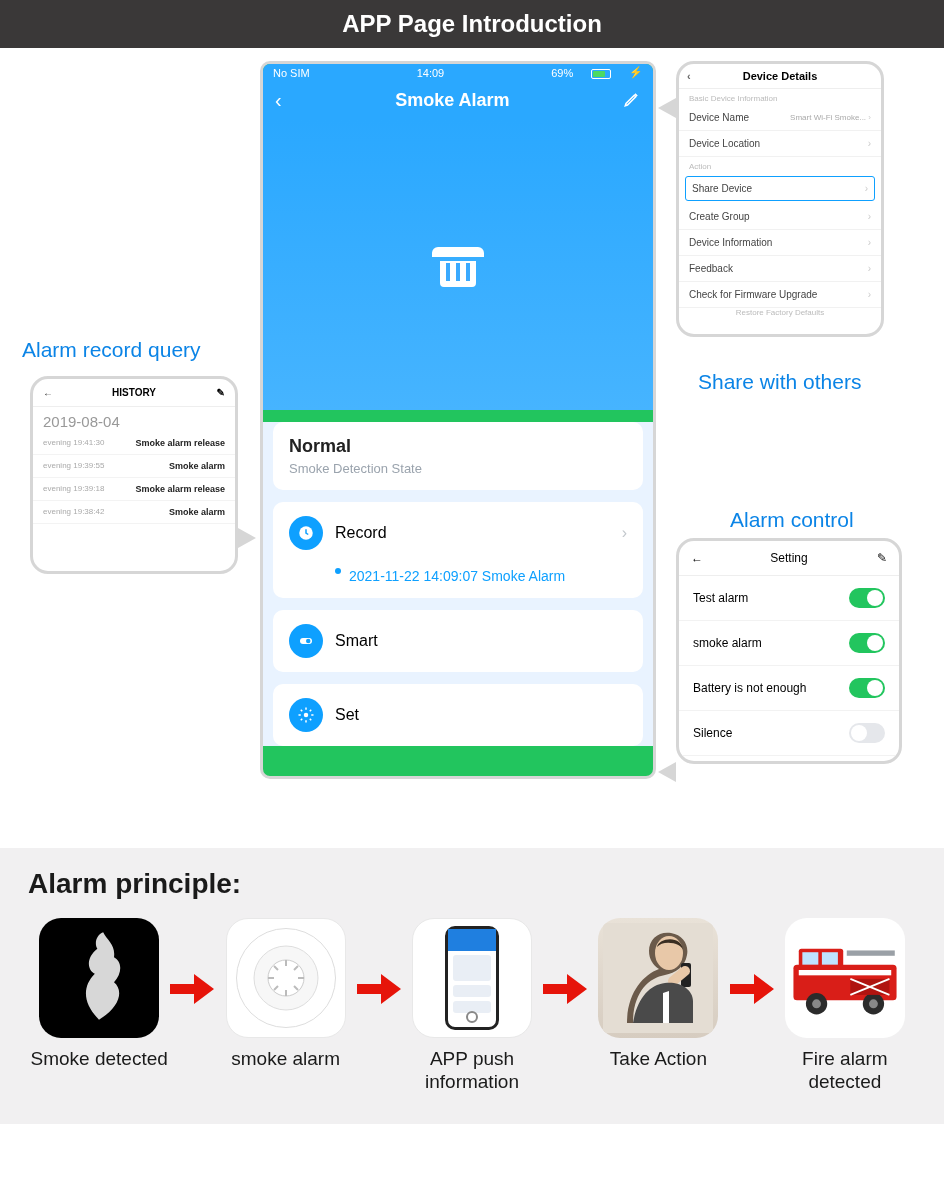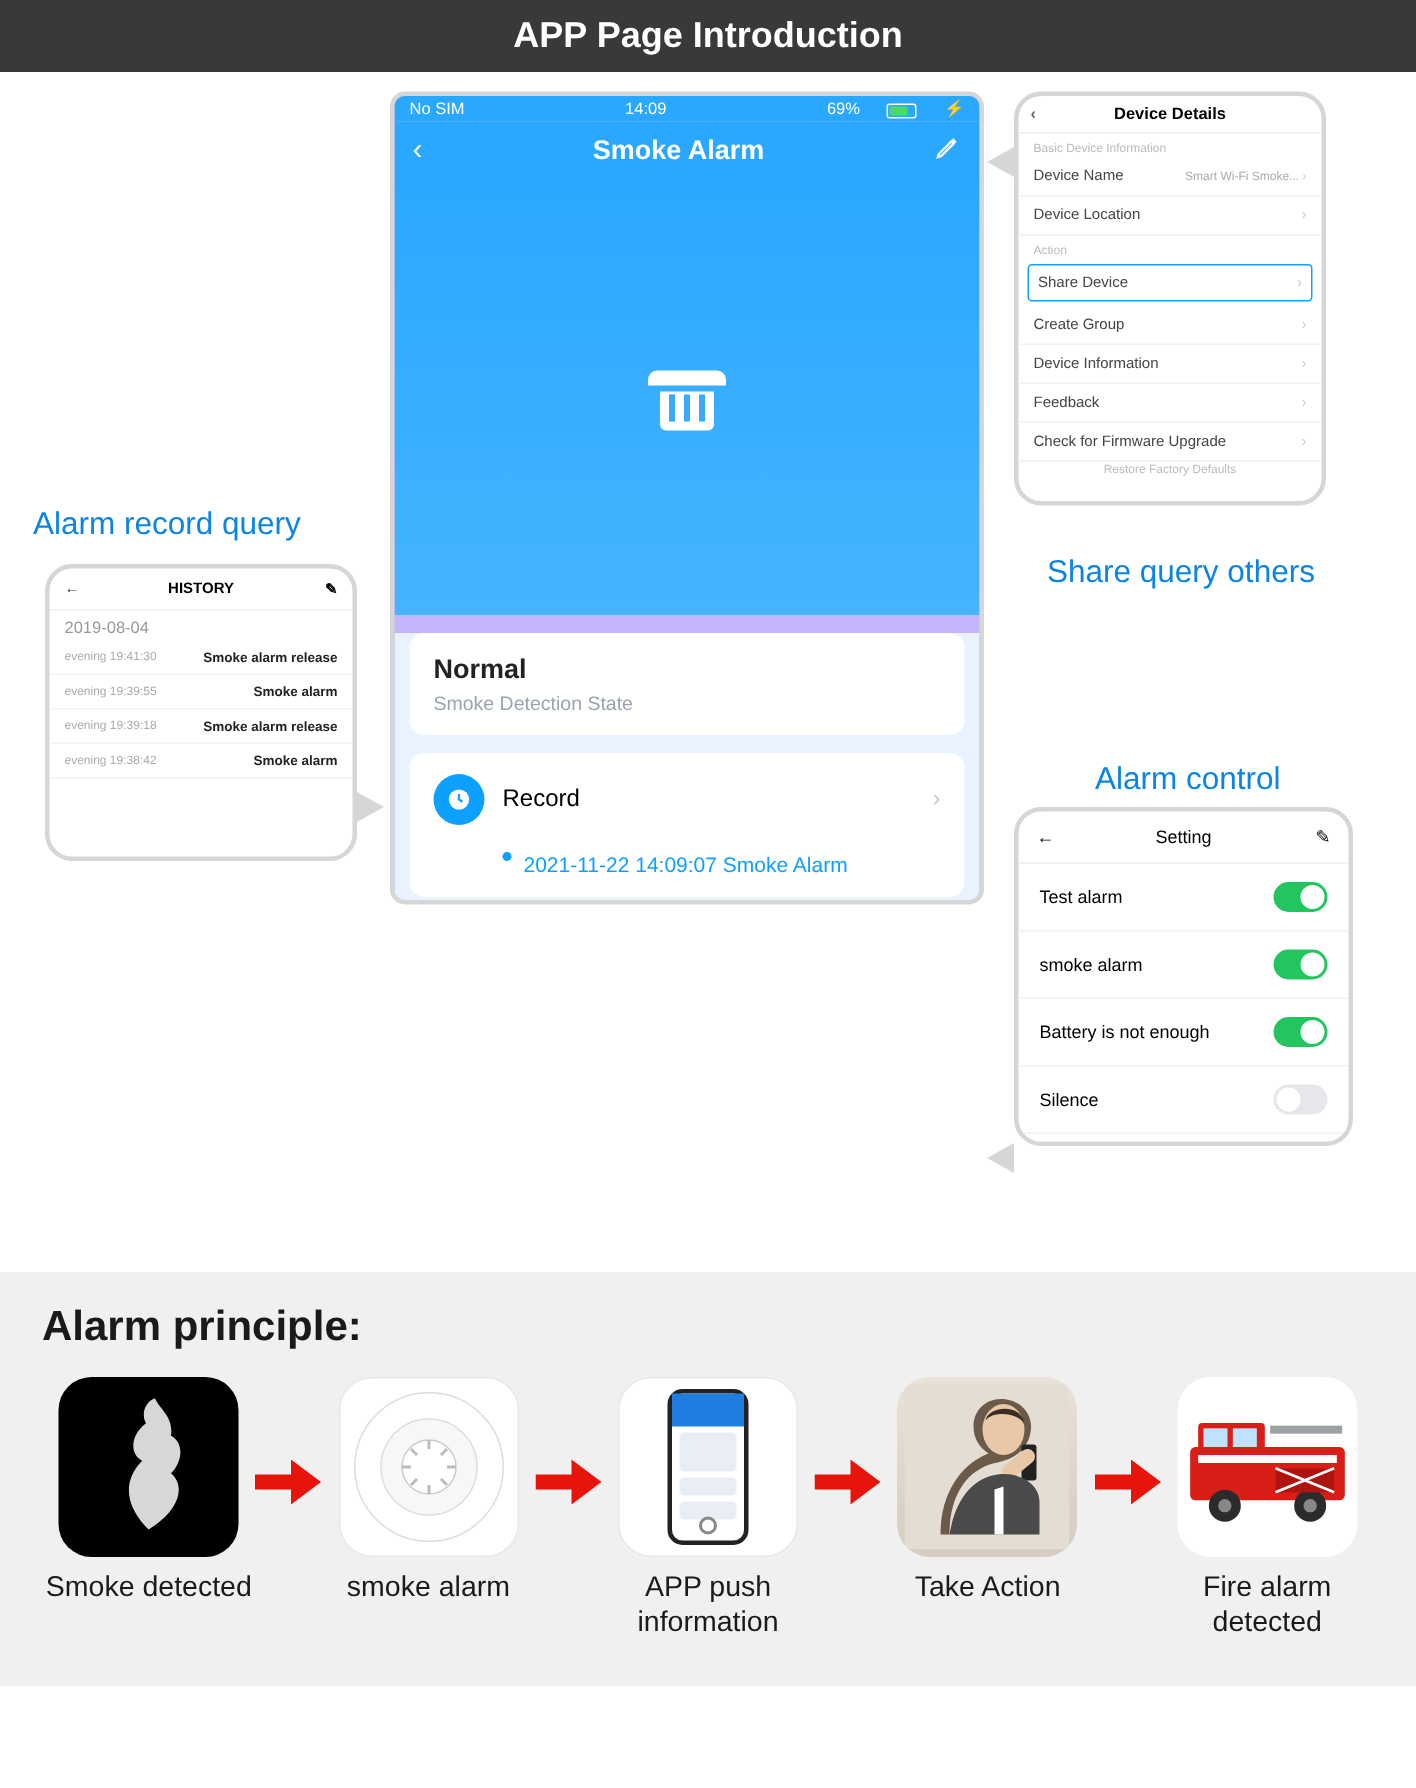--- a/index.html
+++ b/index.html
@@ -1,21 +1,21 @@
 <!DOCTYPE html>
 <html><head>
 <meta charset="utf-8">
 <style>
   * { box-sizing: border-box; margin: 0; padding: 0; }
   body { font-family: -apple-system, Helvetica, Arial, sans-serif; width: 944px; background: #fff; }
   .banner { background: #3a3838; color: #fff; text-align: center; padding: 10px 0; font-size: 24px; font-weight: 600; }
   .stage { position: relative; height: 800px; }
   .label-blue { color: #0b84e6; font-size: 21px; font-weight: 500; position: absolute; }
   
-  .phone { position: absolute; left: 260px; top: 13px; width: 396px; height: 542px; border: 3px solid #d6d6d6; border-radius: 10px; overflow: hidden; background: #c4b5fd; }
+  .phone { position: absolute; left: 260px; top: 13px; width: 396px; height: 718px; border: 3px solid #d6d6d6; border-radius: 10px; overflow: hidden; background: #22c55e; }
   .statusbar { background: #2aa8ff; color: #fff; display: flex; justify-content: space-between; align-items: center; padding: 2px 10px; font-size: 11px; }
   .bat { display: inline-flex; align-items: flex-end; gap: 18px; }
   .bat-ico { width: 20px; height: 10px; border: 1px solid #fff; border-radius: 2px; position: relative; }
   .bat-ico::after { content:""; position:absolute; left:1px; top:1px; bottom:1px; width:65%; background:#4cd964; border-radius:1px;}
   .nav { background: #2aa8ff; color: #fff; display: flex; align-items: center; justify-content: space-between; padding: 8px 12px; }
   .nav-title { font-size: 18px; font-weight: 600; }
   .chev { font-size: 20px; }
   .pencil svg { width:18px; height:18px; stroke:#fff; fill:none; stroke-width:2;}
   .hero { background: linear-gradient(#2aa8ff,#46b4ff); height: 290px; display:flex; align-items:center; justify-content:center; }
   .hero-ico { width: 64px; height: 64px; }
@@ -41,21 +41,21 @@
   .details .item .val { color:#aaa; font-size:8px;}
   .details .item .ar { color:#ccc;}
   .details .item.hl { border:1.5px solid #0ea0ff; margin:3px 6px; border-radius:3px; padding:6px 6px;}
   .details .remove { color:#e6492d; text-align:center; padding:8px 0; font-weight:600;}
   .details .restore { color:#bbb; text-align:center; font-size:8px; padding-bottom:6px;}
   
   .history { left:30px; top:328px; width:208px; height:198px; font-size:10px;}
   .history .hdr { display:flex; align-items:center; justify-content:center; padding:8px 0; border-bottom:1px solid #eee; font-weight:700; position:relative;}
   .history .hdr .bk{ position:absolute; left:10px; color:#333;}
   .history .hdr .pe{ position:absolute; right:10px;}
-  .history .date { color:#999; padding:6px 10px 2px; font-size:11px;}
+  .history .date { color:#999; padding:6px 10px 2px; font-size:15px;}
   .history .hrow { display:flex; justify-content:space-between; padding:6px 10px; border-bottom:1px solid #f3f3f3; color:#666;}
   .history .hrow .ev{ color:#222; font-weight:600; font-size:9px;}
   .history .hrow .lt{ color:#aaa; font-size:8px;}
   
   .setting { left:676px; top:490px; width:226px; height:226px; font-size:12px;}
   .setting .hdr { display:flex; align-items:center; justify-content:center; padding:10px 0; border-bottom:1px solid #eee; position:relative;}
   .setting .hdr .bk{ position:absolute; left:12px;}
   .setting .hdr .pe{ position:absolute; right:12px;}
   .setting .srow{ display:flex; align-items:center; justify-content:space-between; padding:12px 14px; border-bottom:1px solid #f2f2f2;}
   .toggle { width:36px; height:20px; border-radius:20px; background:#22c55e; position:relative;}
@@ -88,21 +88,21 @@
 </head>
 <body>
 
 <div class="banner">
   <span>APP Page Introduction</span>
 </div>
 
 <div class="stage">
 
   <div class="label-blue" style="left:22px; top:290px;">Alarm record query</div>
-  <div class="label-blue" style="left:698px; top:322px;">Share query others</div>
+  <div class="label-blue" style="left:698px; top:322px;">Share with others</div>
   <div class="label-blue" style="left:730px; top:460px;">Alarm control</div>
 
   <div class="phone">
     <div class="statusbar">
       <span>No SIM</span>
       <span>14:09</span>
       <span class="bat">
         <span>69%</span>
         <span class="bat-ico"></span>
         <span>⚡</span>

